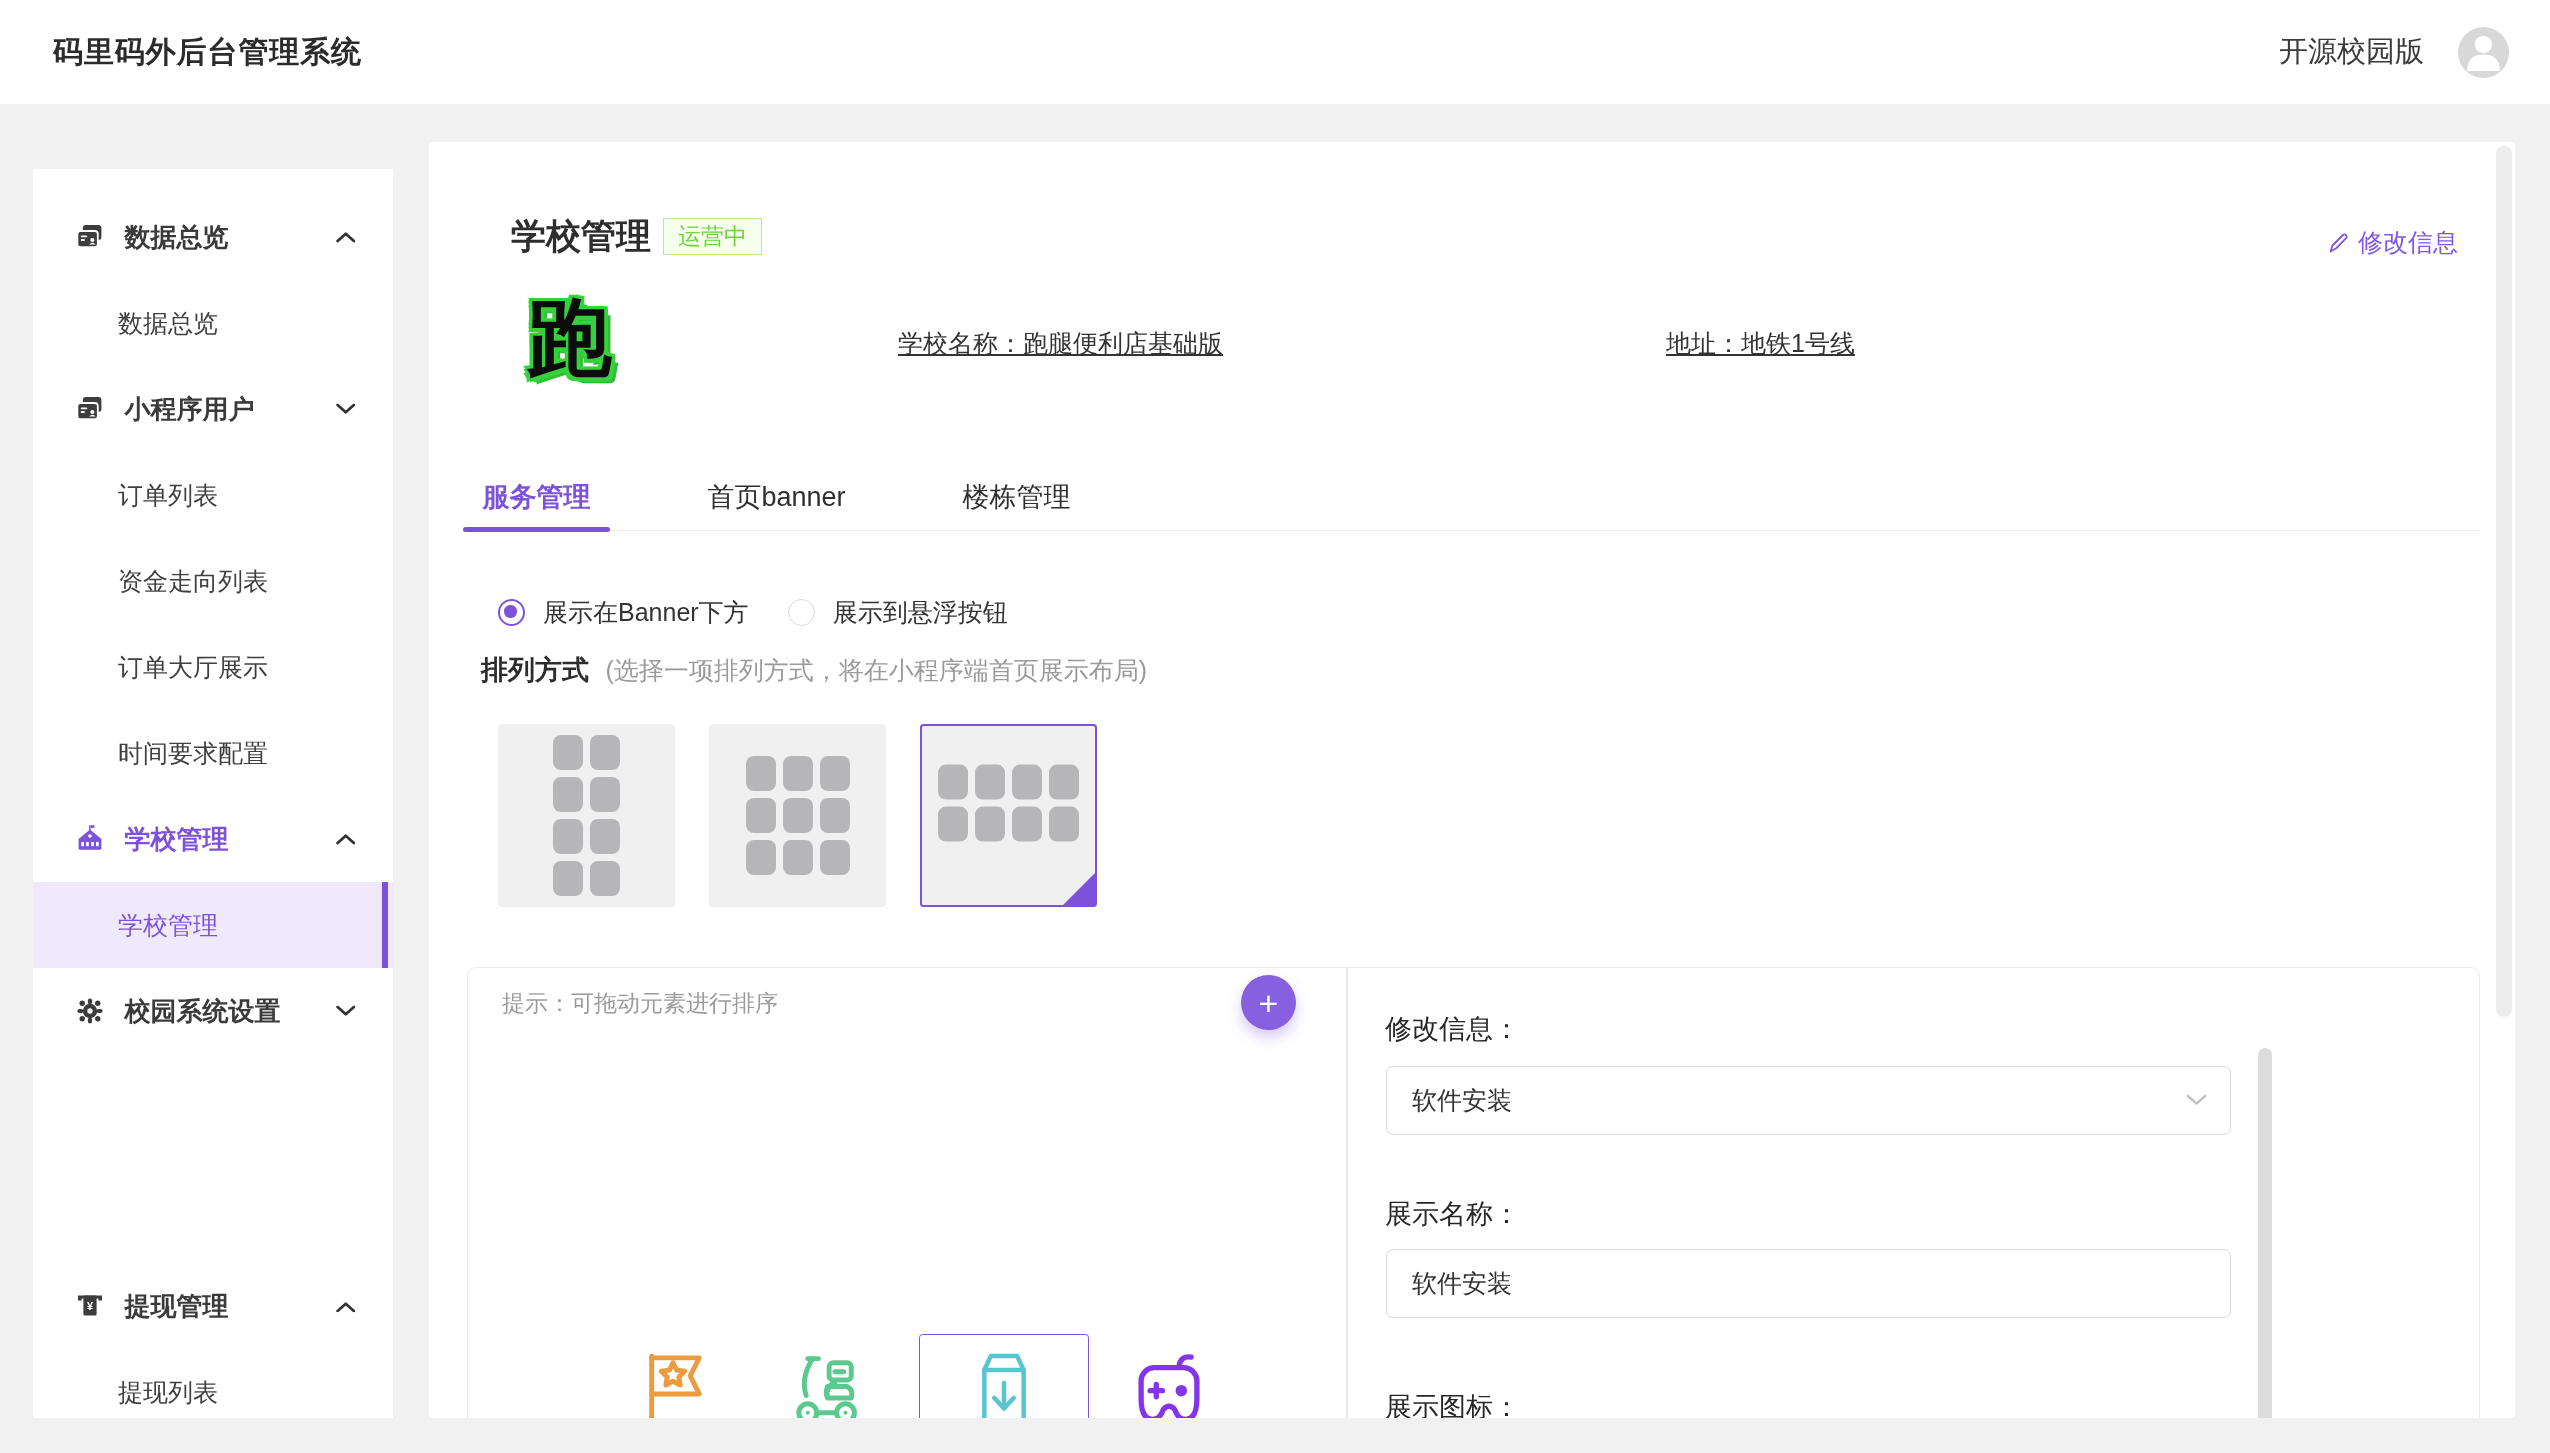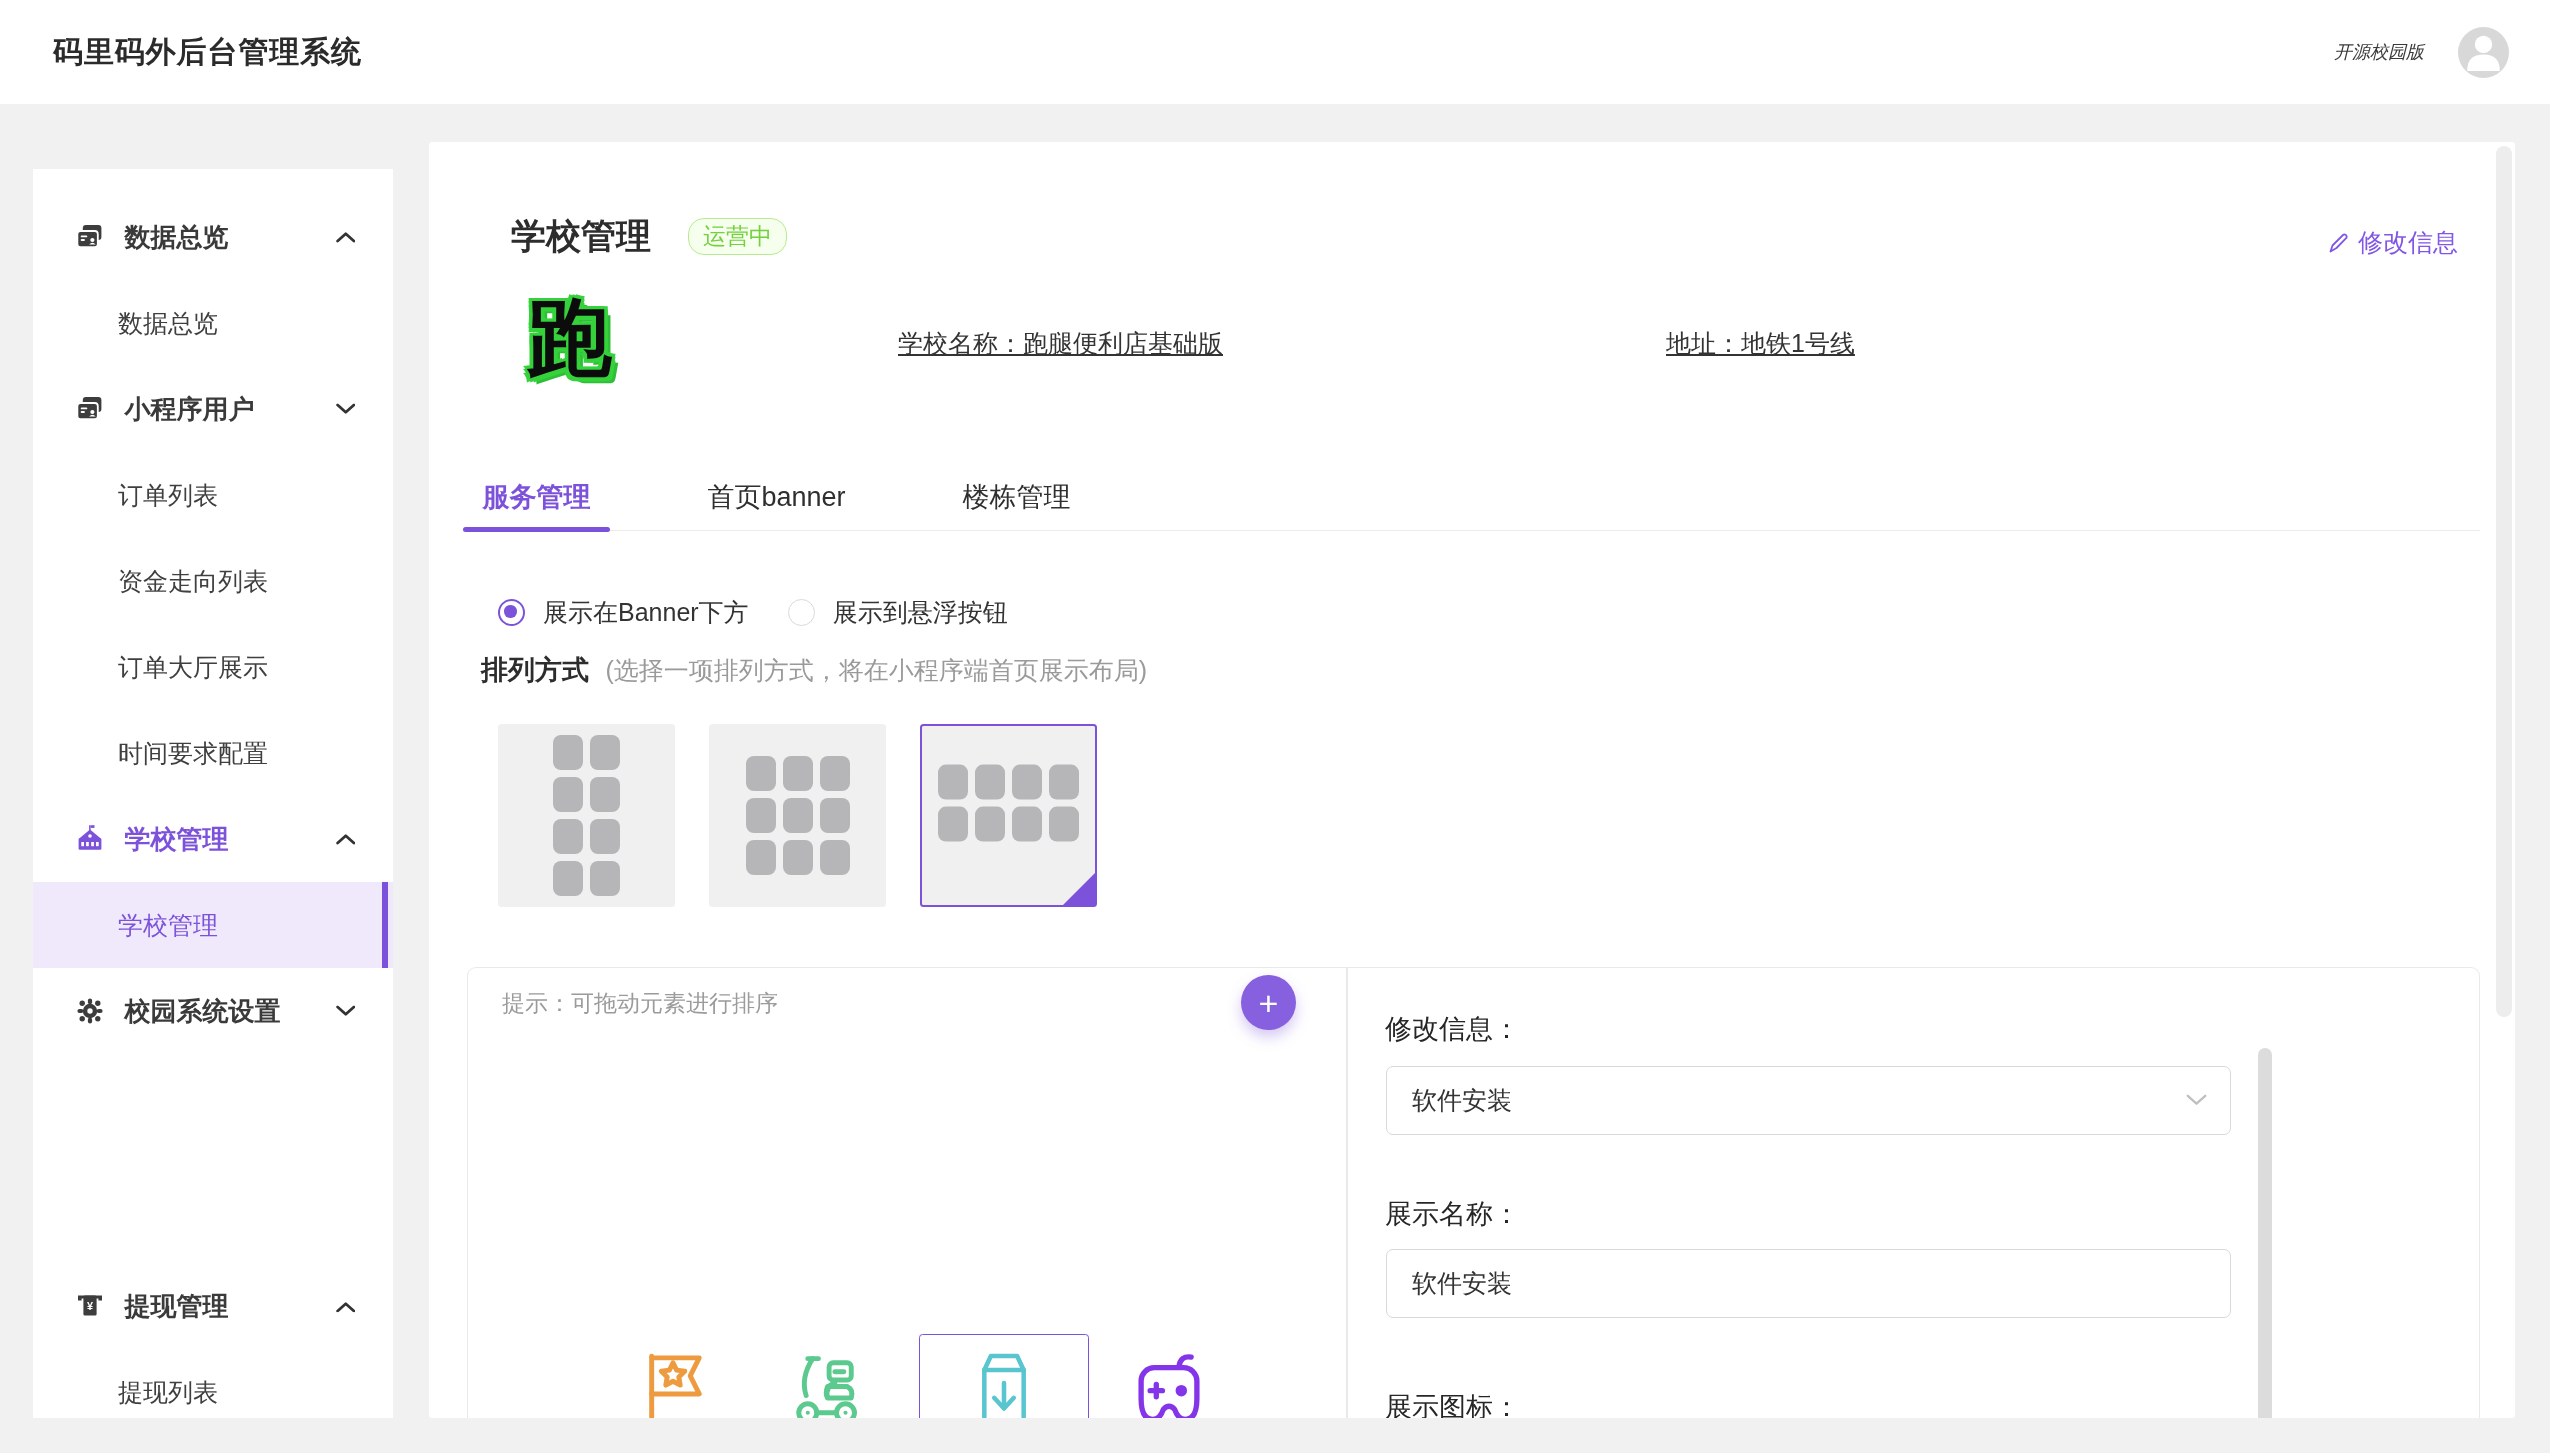--- a/index.html
+++ b/index.html
@@ -6,42 +6,42 @@
   body{
     width:2550px;height:1454px;position:relative;overflow:hidden;
     background:#f1f1f2;
     font-family:"Liberation Sans","DejaVu Sans",sans-serif;
     color:#333;
   }
   
   .hdr{position:absolute;left:0;top:0;width:2550px;height:105px;background:#fff;border-bottom:0.9px solid #f0f0f0;display:flex;align-items:center;justify-content:space-between;box-sizing:border-box;padding:0 41px 0 53px;}
   .hdr-title{font-size:30px;font-weight:700;color:#2b2b2b;letter-spacing:0.9px;}
   .hdr-right{display:flex;align-items:center;gap:34px;}
-  .edition{font-size:18px;color:#3a3a3a;font-style:italic;}
+  .edition{font-size:29px;color:#3a3a3a;}
   .avatar{width:51px;height:51px;border-radius:50%;background:#d8d8d8;overflow:hidden;display:flex;align-items:flex-end;justify-content:center;}
   .avatar svg{width:51px;height:51px;}
   
   .side{position:absolute;left:33px;width:360px;background:#fff;}
   .side1{top:142px;height:1091px;padding-top:25px;box-sizing:border-box;overflow:hidden;margin-top:27px;}
   .side2{top:1260px;height:158px;padding-top:3.5px;box-sizing:border-box;overflow:hidden;}
   .srow{position:relative;height:86px;display:flex;align-items:center;cursor:pointer;}
   .srow .sicon{width:30px;height:30px;margin-left:42px;color:#3d3d3d;flex:none;}
   .srow .sicon svg{width:30px;height:30px;display:block;}
   .srow .slabel{margin-left:19.5px;font-size:26px;font-weight:600;color:#3a3a3a;}
   .srow .chev{position:absolute;right:38px;top:50%;transform:translateY(-50%);color:#333;display:flex;}
   .srow.sub .sublabel{margin-left:85px;font-size:25px;font-weight:400;color:#3f3f3f;}
   .srow.active .sicon,.srow.active .slabel{color:#7d52da;}
   .srow.selected{background:#efe9fb;}
   .srow.selected .sublabel{color:#7d52da;}
   .selbar{position:absolute;right:5.3px;top:0;bottom:0;width:6.2px;background:#7d52da;}
   
   .main{position:absolute;left:429px;top:142px;width:2086px;height:1276px;background:#fff;border-radius:3.5px;overflow:hidden;}
   .pg-title-row{position:absolute;left:82px;top:71px;display:flex;align-items:center;}
   .pg-title{font-size:35px;font-weight:700;color:#2d2d2d;}
-  .badge{margin-left:37px;font-size:23px;color:#73d13d;background:#f6ffed;border:1.8px solid #b7eb8f;border-radius:16px;padding:4.4px 14px;line-height:1.1;text-align:center;}
+  .badge{margin-left:12px;font-size:23px;color:#73d13d;background:#f6ffed;border:1.8px solid #b7eb8f;border-radius:0;padding:4.4px 14px;line-height:1.1;text-align:center;}
   .edit-link{position:absolute;right:57px;top:84px;display:flex;align-items:center;gap:7px;color:#8257e5;font-size:25px;cursor:pointer;}
   .logo{position:absolute;left:98px;top:153px;font-size:85px;font-weight:900;color:#0c0c0c;line-height:1;
         text-shadow:3.5px 0 #35d23c,-3.5px 0 #35d23c,0 3.5px #35d23c,0 -3.5px #35d23c,3.5px 3.5px #35d23c,-3.5px -3.5px #35d23c,3.5px -3.5px #35d23c,-3.5px 3.5px #35d23c,6.2px 6.2px #2fbf37;}
   .info{position:absolute;top:185px;font-size:25px;color:#333;text-decoration:underline;}
   
   .tabs{position:absolute;left:34px;top:330px;width:2017px;height:59px;border-bottom:1.8px solid #ececec;display:flex;box-sizing:border-box;}
   .tab{position:relative;font-size:27px;color:#2f2f2f;padding:0 19.5px;margin-right:78px;line-height:51px;cursor:pointer;}
   .tab.active{color:#7d52da;font-weight:600;}
   .tab.active .underline{position:absolute;left:0;right:0;bottom:-1.8px;height:5.3px;background:#7d52da;border-radius:2.7px;}
   

